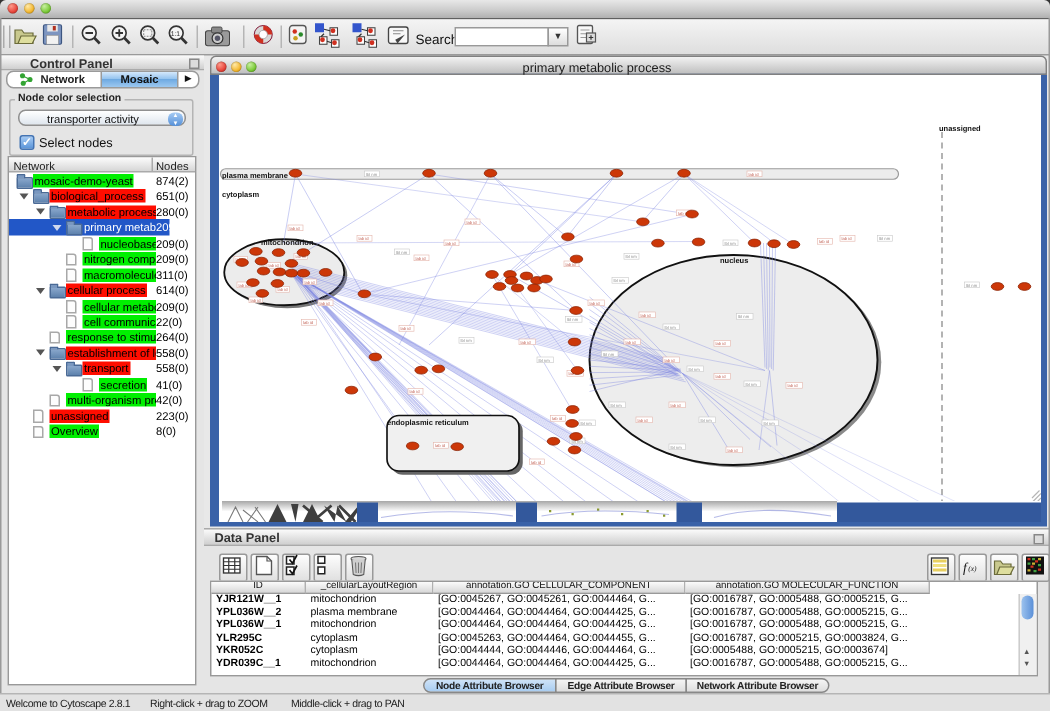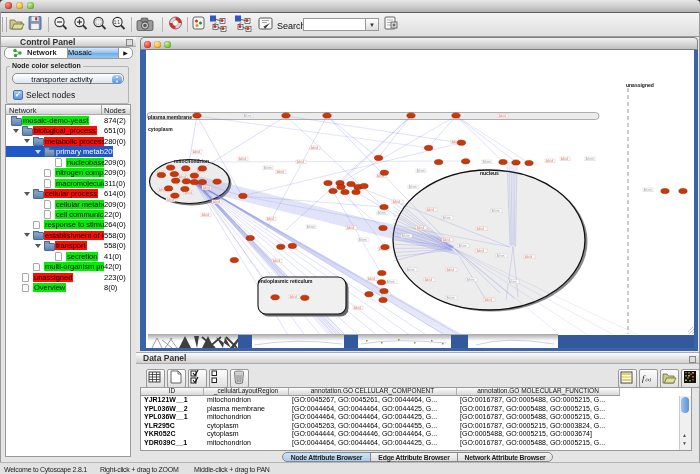--- a/index.html
+++ b/index.html
@@ -14,21 +14,21 @@
 #winbg{left:0;top:0;width:700px;height:12px;background:#333;z-index:-1;}
 #toolbar{left:0;top:13px;width:700px;height:23px;
   background:linear-gradient(#f4f4f4,#dedede);border-bottom:1px solid #9a9a9a;}
 #cp-title{left:0;top:37px;width:136px;height:10px;
   background:linear-gradient(#fbfbfb,#cfcfcf);border-bottom:1px solid #aaa;
   font-size:8.5px;font-weight:bold;color:#333;line-height:10px;padding-left:20px;box-sizing:border-box;}
 #cp{left:0;top:47px;width:136px;height:415px;background:#e5e5e5;}
 #tabs{left:4px;top:0px;width:127px;height:10px;background:#fff;border:1px solid #9a9a9a;border-radius:5px;overflow:hidden;}
 #tab-net{left:0;top:0;width:62px;height:10px;font-size:7.5px;font-weight:bold;color:#222;line-height:10px;}
 #tab-mosaic{left:62px;top:0;width:52px;height:10px;background:linear-gradient(#d4e8fb,#8fc0ee 50%,#6faae2 50%,#9cc8f0);border-left:1px solid #9a9a9a;border-right:1px solid #9a9a9a;box-sizing:border-box;
- font-size:7.5px;font-weight:normal;color:#111;text-align:left;line-height:10px;}
+ font-size:7.5px;font-weight:bold;color:#111;text-align:center;line-height:10px;}
 #tab-arr{left:114px;top:0;width:13px;height:10px;font-size:6px;line-height:10px;text-align:center;color:#111;}
 #grp{left:6px;top:19px;width:121px;height:36px;border:1px solid #b4b4b4;border-radius:2px;}
 #grp-lab{left:10px;top:15px;background:#e5e5e5;font-size:7px;font-weight:bold;color:#222;padding:0 2px;}
 #combo{left:12px;top:26px;width:112px;height:11px;background:linear-gradient(#ffffff,#dfe6ee);border:1px solid #909090;border-radius:5px;
  font-size:7.5px;color:#111;line-height:11px;text-align:center;padding-right:12px;box-sizing:border-box;}
 #combo .step{position:absolute;right:1px;top:1px;width:10px;height:9px;background:linear-gradient(#a6cbf4,#5590d8);border-radius:4px;
  color:#fff;font-size:4px;line-height:4.5px;text-align:center;}
 #chk{left:13px;top:43px;width:8px;height:8px;background:linear-gradient(#a6cbf4,#5b95d9);border:1px solid #4374b4;border-radius:2px;color:#fff;font-size:8px;line-height:8px;font-weight:bold;text-align:center;}
 #chk-lab{left:26px;top:43px;font-size:8.5px;color:#111;}
 #tree{left:5px;top:57px;width:124px;height:351px;background:#fff;border:1px solid #999;}
@@ -283,20 +283,21 @@
   </div>
 </div>
 
 <div id="frame" class="abs">
   <div id="f-blue" class="abs"></div>
   <div id="f-white" class="abs"></div>
   <div id="f-title" class="abs">
     <div class="light abs" style="left:2.5px;top:3px;background:radial-gradient(circle at 35% 30%,#ff9a8a,#e8463c 60%,#b02017);"></div>
     <div class="light abs" style="left:12.5px;top:3px;background:radial-gradient(circle at 35% 30%,#ffe9a8,#f5b932 60%,#c98a00);"></div>
     <div class="light abs" style="left:22.5px;top:3px;background:radial-gradient(circle at 35% 30%,#c8f0a0,#7ccb39 60%,#4e9410);"></div>
+    <div class="t abs">primary metabolic process</div>
   </div>
   <svg id="net" class="abs" style="left:6px;top:13px;" width="548" height="298" viewBox="0 0 548 298">
       <rect x="1" y="62.5" width="452" height="7" rx="3.5" fill="#ececec" stroke="#9a9a9a" stroke-width="0.8"></rect>
       <ellipse cx="45.5" cy="133.5" rx="40" ry="22" fill="#777"></ellipse>
       <ellipse cx="43.5" cy="131.5" rx="40" ry="22" fill="#ececec" stroke="#111" stroke-width="1.2"></ellipse>
       <ellipse cx="345.5" cy="191.5" rx="96" ry="70" fill="#8a8a8a"></ellipse>
       <ellipse cx="343" cy="190" rx="96" ry="70" fill="#ededed" stroke="#111" stroke-width="1.3"></ellipse>
       <line x1="482" y1="38" x2="482" y2="290" stroke="#9a9a9a" stroke-width="1" stroke-dasharray="4,3"></line>
       <g>
         <line x1="46" y1="125" x2="298" y2="189" stroke="rgba(125,133,225,0.45)" stroke-width="0.55"></line>

